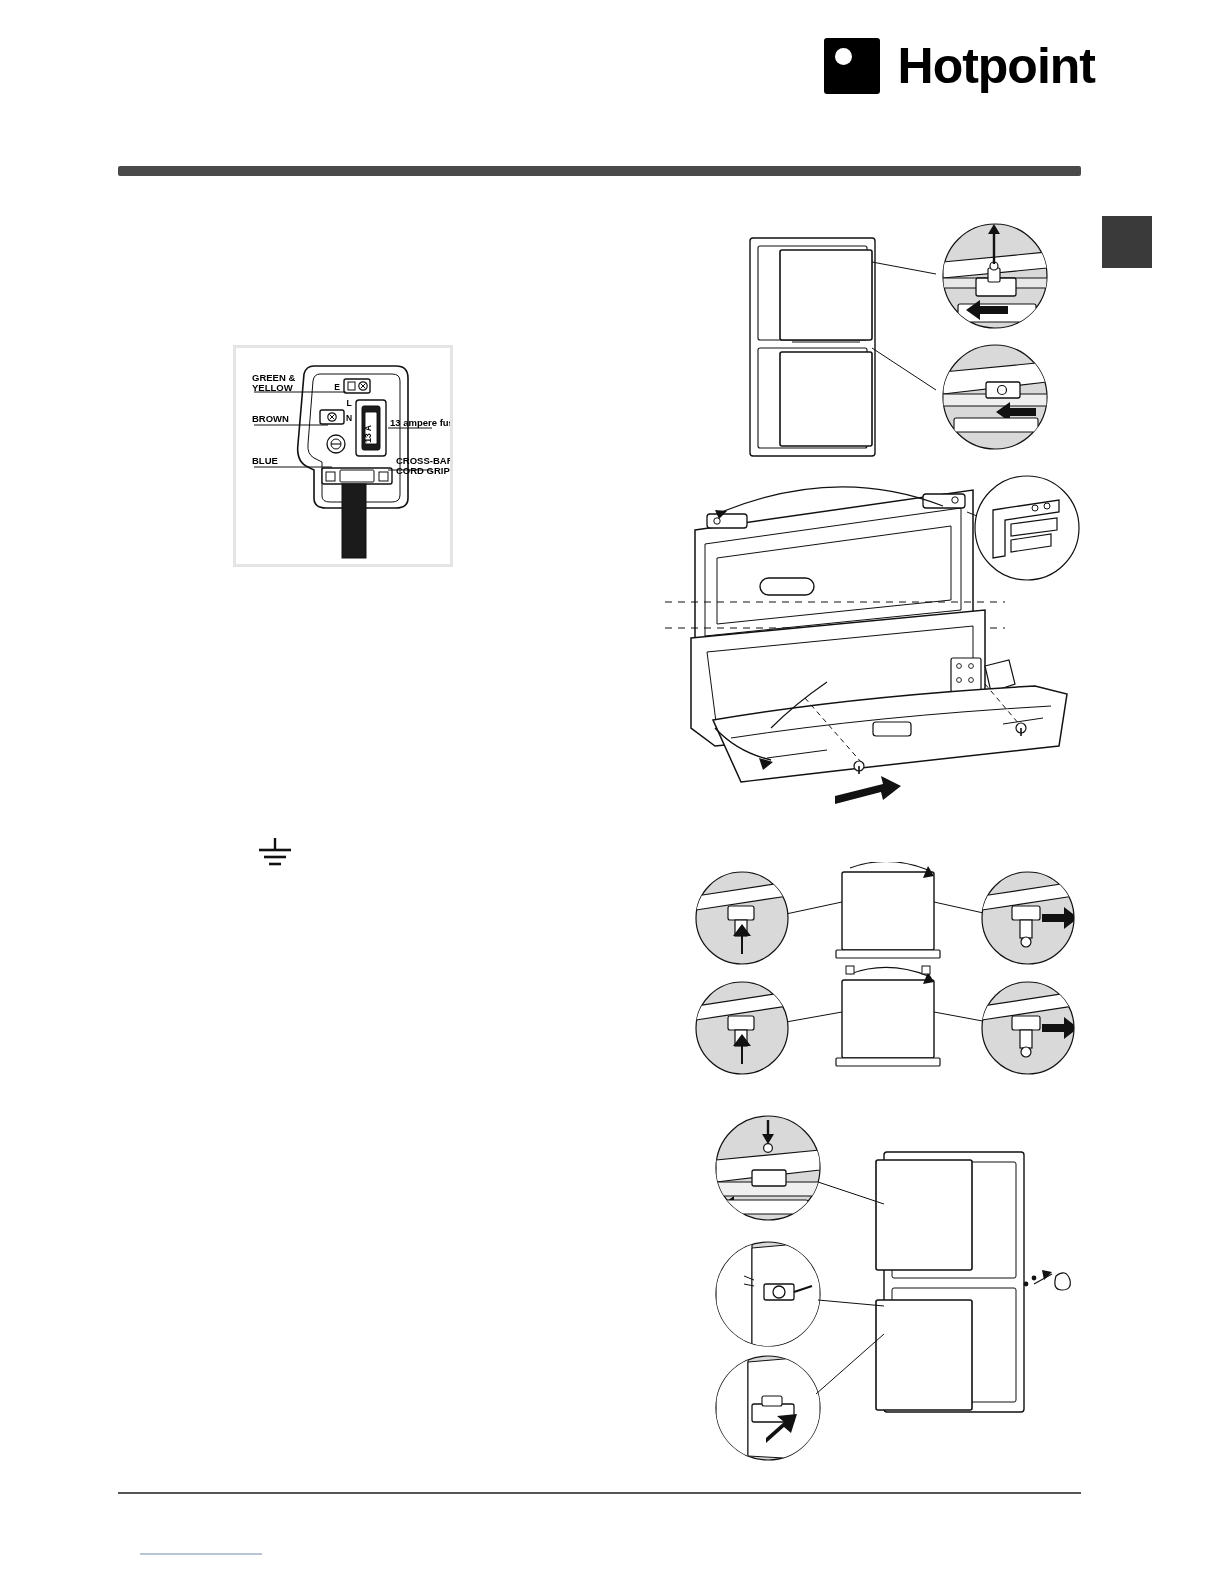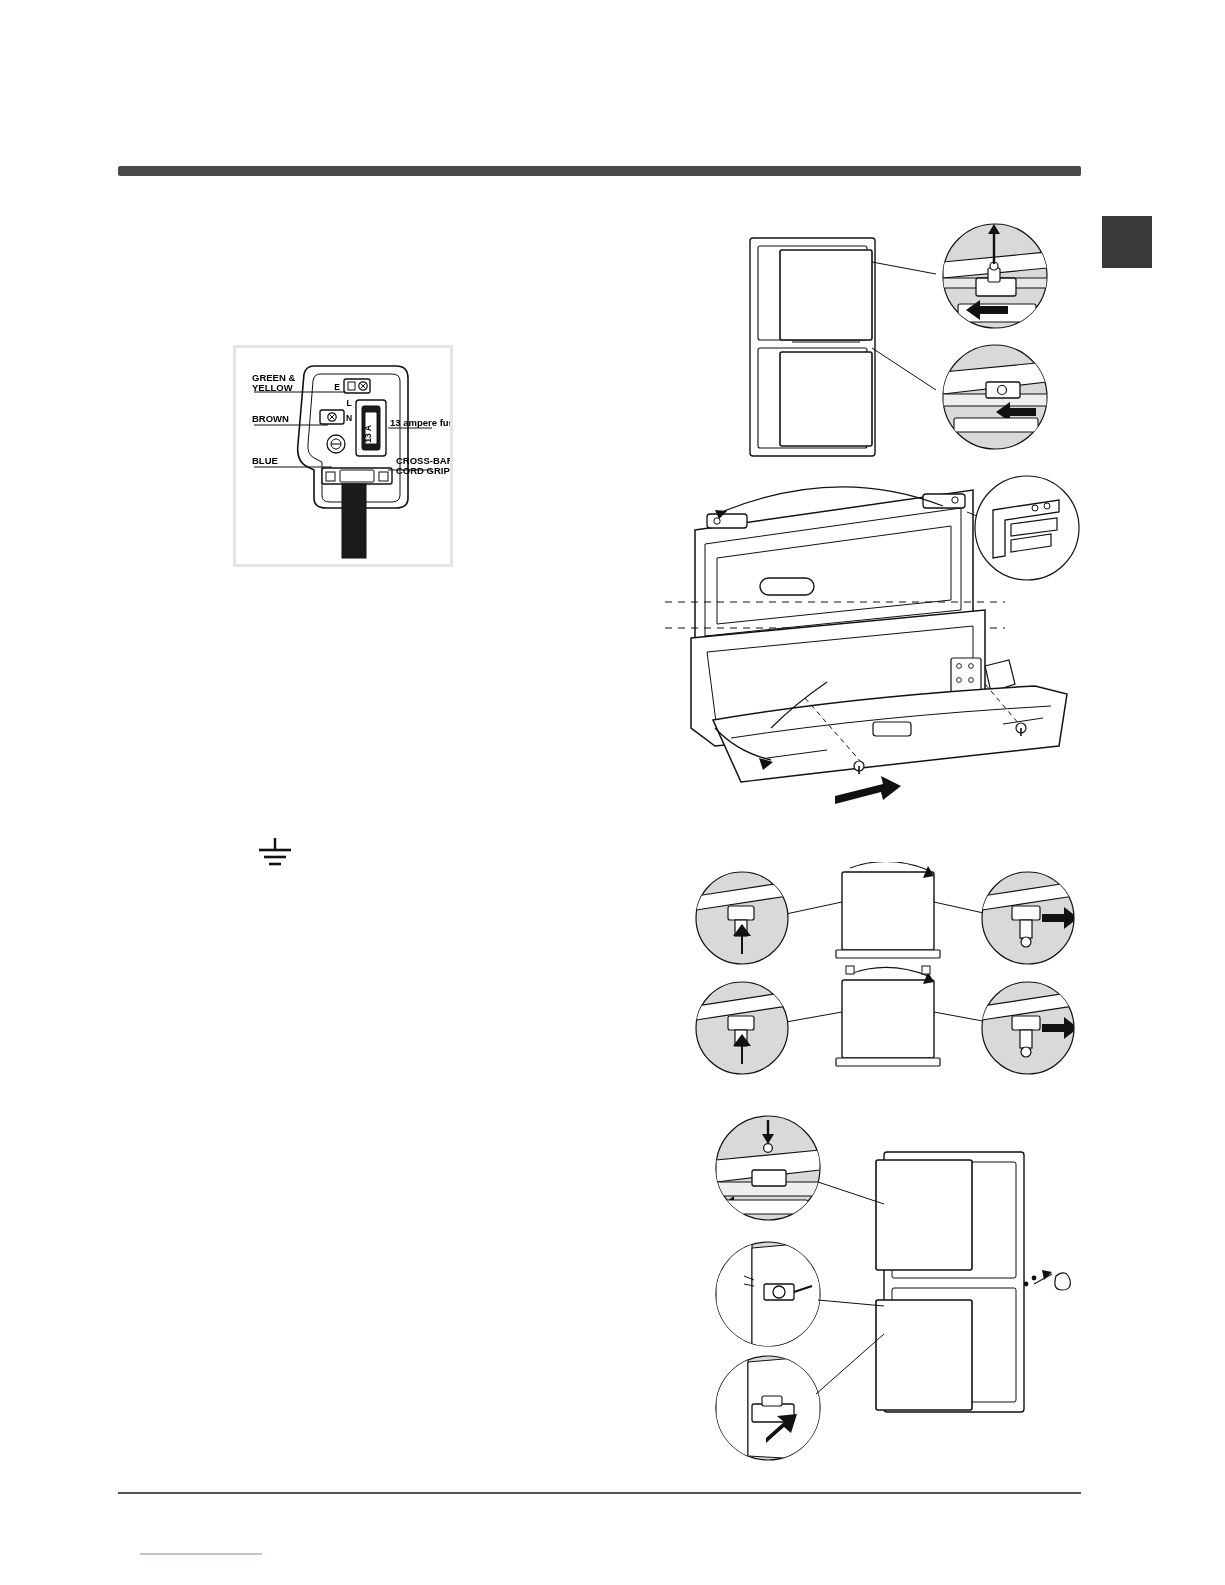--- a/index.html
+++ b/index.html
@@ -131,20 +131,24 @@
     width: 122px;
     height: 2px;
     background: #b9c4d6;
   }
 </style>
 </head>
 <body>
 
 <div class="page">
 
+  <div class="brand">
+    <div class="brand-mark"></div>
+    <div class="brand-text">Hotpoint</div>
+  </div>
 
   <div class="top-rule"></div>
   <div class="side-tab"></div>
   <div class="bottom-rule"></div>
   <div class="footer-line"></div>
 
   <div class="plug-figure">
     <svg width="214" height="216" viewBox="0 0 214 216" xmlns="http://www.w3.org/2000/svg">
 
       <path d="M78 18 Q70 18 68 26 L62 96 Q60 112 70 118 L78 122 L78 150 Q78 160 90 160 L160 160 Q172 160 172 150 L172 30 Q172 18 160 18 Z" fill="#ffffff" stroke="#111" stroke-width="1.6"></path>

